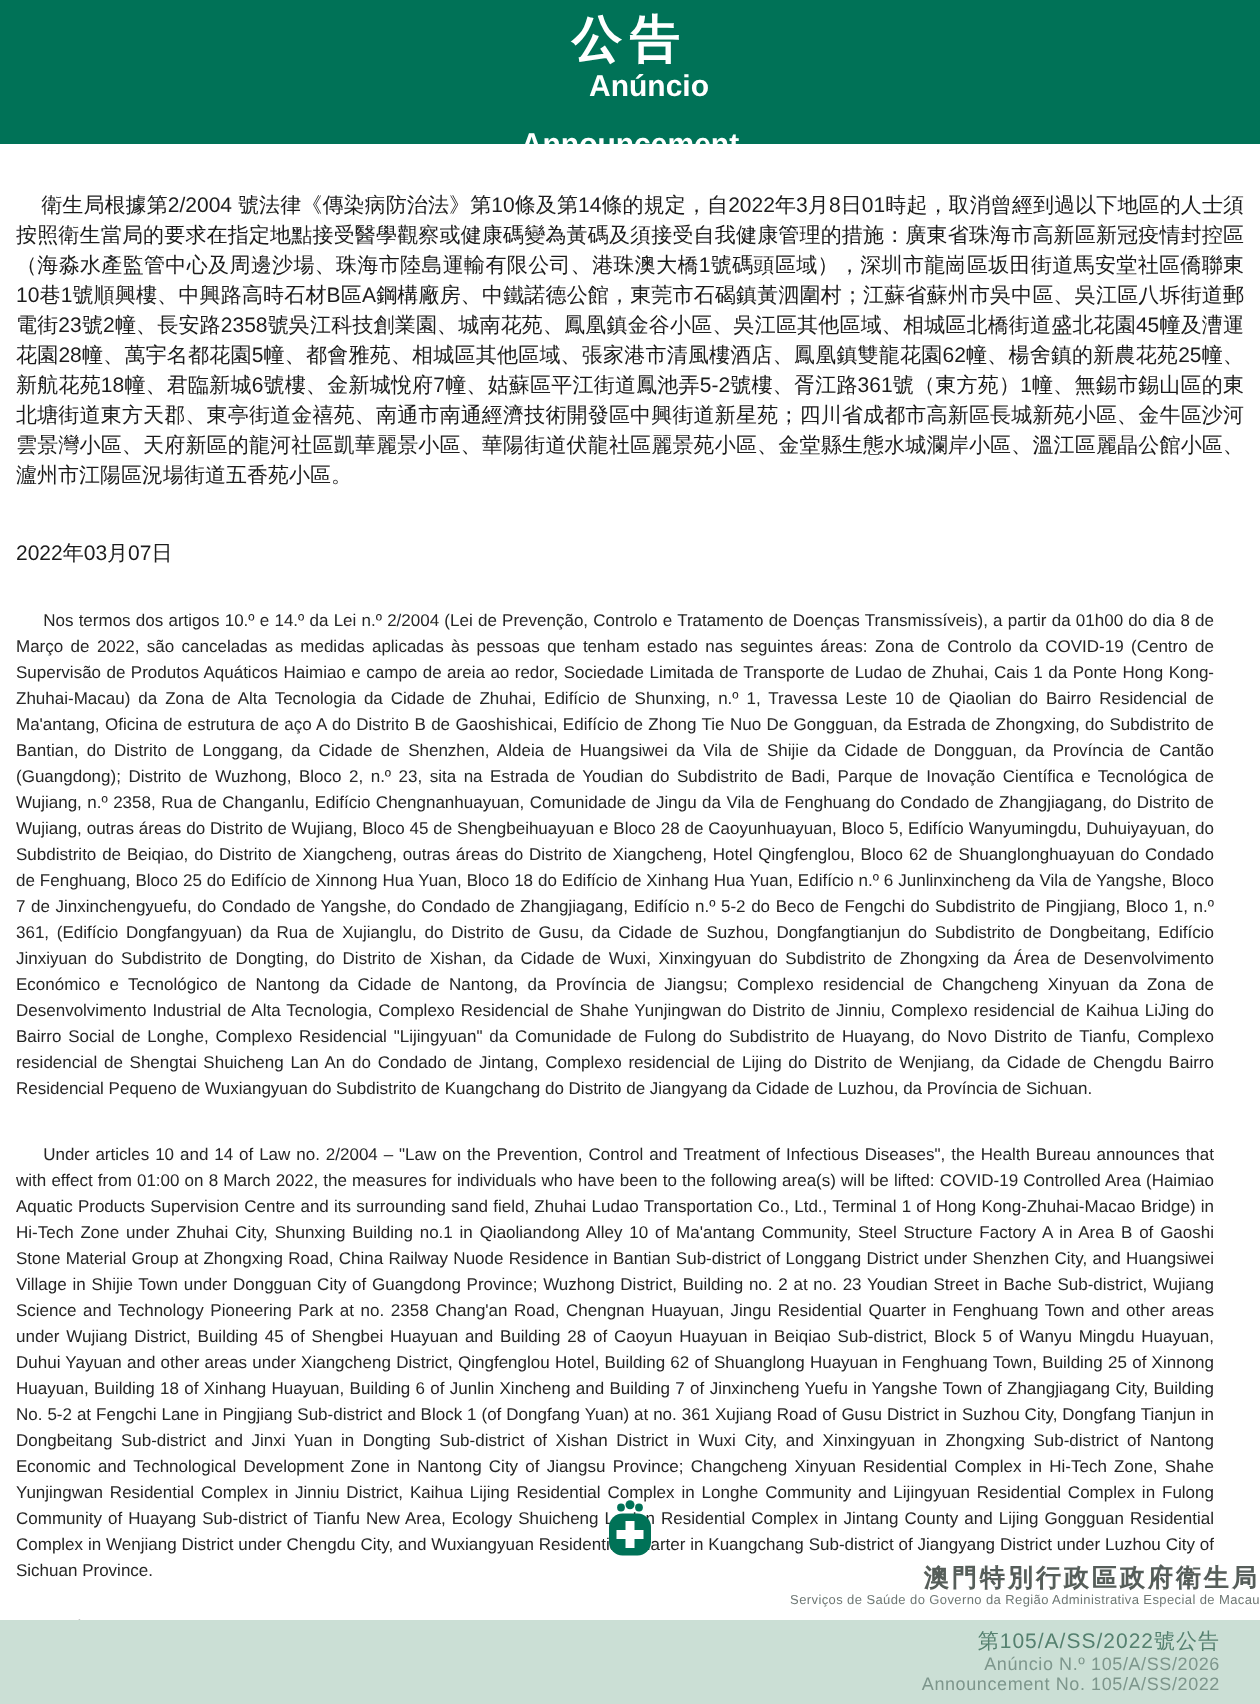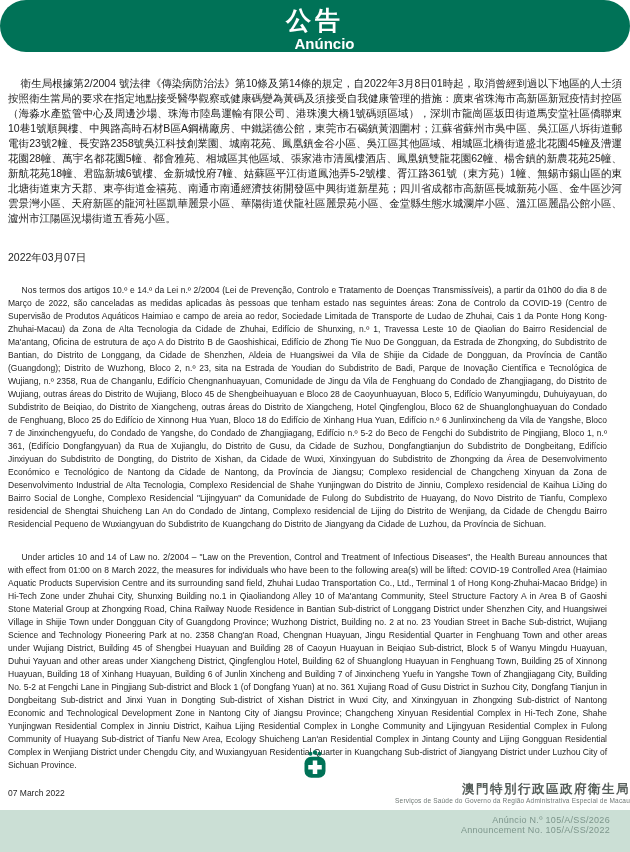--- a/index.html
+++ b/index.html
@@ -5,27 +5,26 @@
   html,body{margin:0;padding:0;}
   body{
     width:630px;height:852px;
     background:#ffffff;
     position:relative;
     overflow:hidden;
     font-family:"Liberation Sans","DejaVu Sans",sans-serif;
     color:#1c1c1c;
   }
   .header{
-    height:52px;
+    height:72px;
     background:#007257;
     color:#ffffff;
     text-align:center;
     padding-top:5px;
     box-sizing:border-box;
-    border-radius:29px;
   }
   .h-zh{font-size:25px;font-weight:bold;line-height:30px;letter-spacing:4px;}
   .h-pt{font-size:15px;font-weight:bold;line-height:17px;margin-left:19px;}
   .h-en{font-size:15px;font-weight:bold;line-height:17px;margin-top:12px;}
   .content{
     padding:0 8px;
   }
   .zh-para{
     margin:24px 0 0 0;
     font-size:10.5px;
@@ -119,15 +118,16 @@
     <circle cx="26" cy="5" r="2.6" fill="#007257"></circle>
     <rect x="6" y="9" width="28" height="28" rx="9" ry="9" fill="#007257"></rect>
     <rect x="17" y="14" width="6" height="18" fill="#ffffff"></rect>
     <rect x="11" y="20" width="18" height="6" fill="#ffffff"></rect>
   </svg>
   <div class="org-zh">澳門特別行政區政府衛生局</div>
   <div class="org-pt">Serviços de Saúde do Governo da Região Administrativa Especial de Macau</div>
 </div>
 
 <div class="band">
+  <div class="ref-zh">第105/A/SS/2022號公告</div>
   <div class="ref-pt">Anúncio N.º 105/A/SS/2026</div>
   <div class="ref-en">Announcement No. 105/A/SS/2022</div>
 </div>
 
 </body></html>

